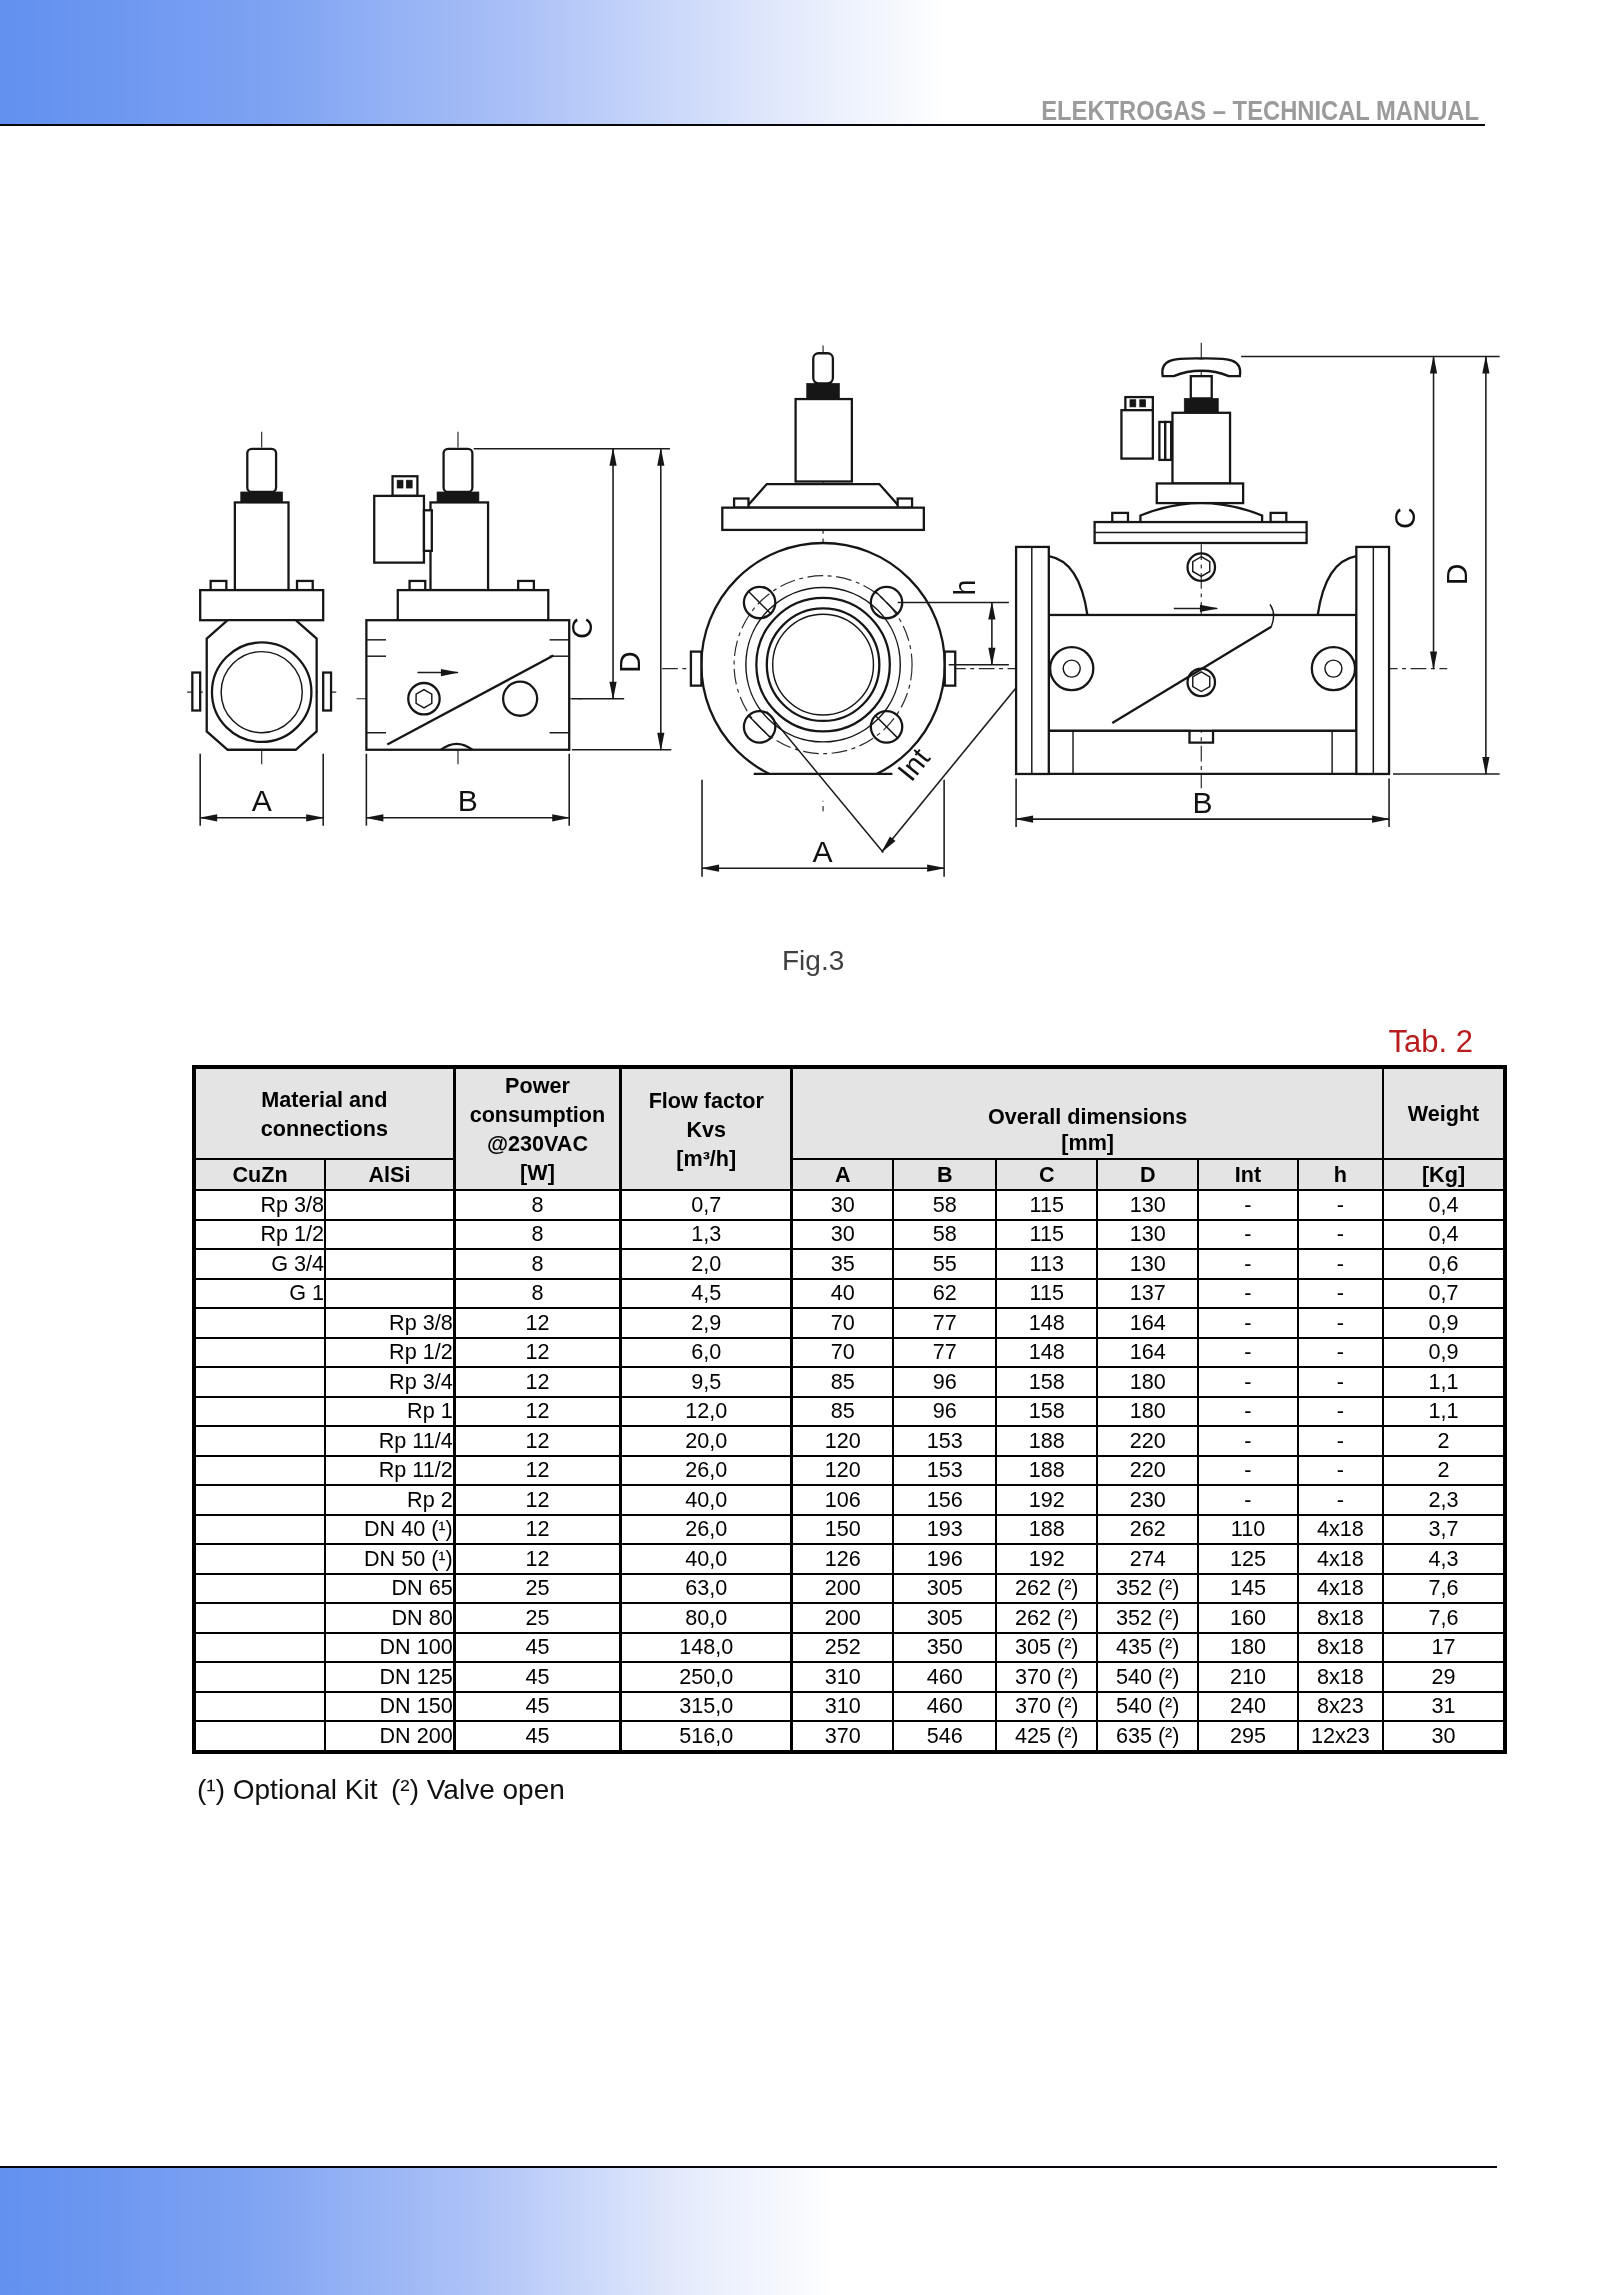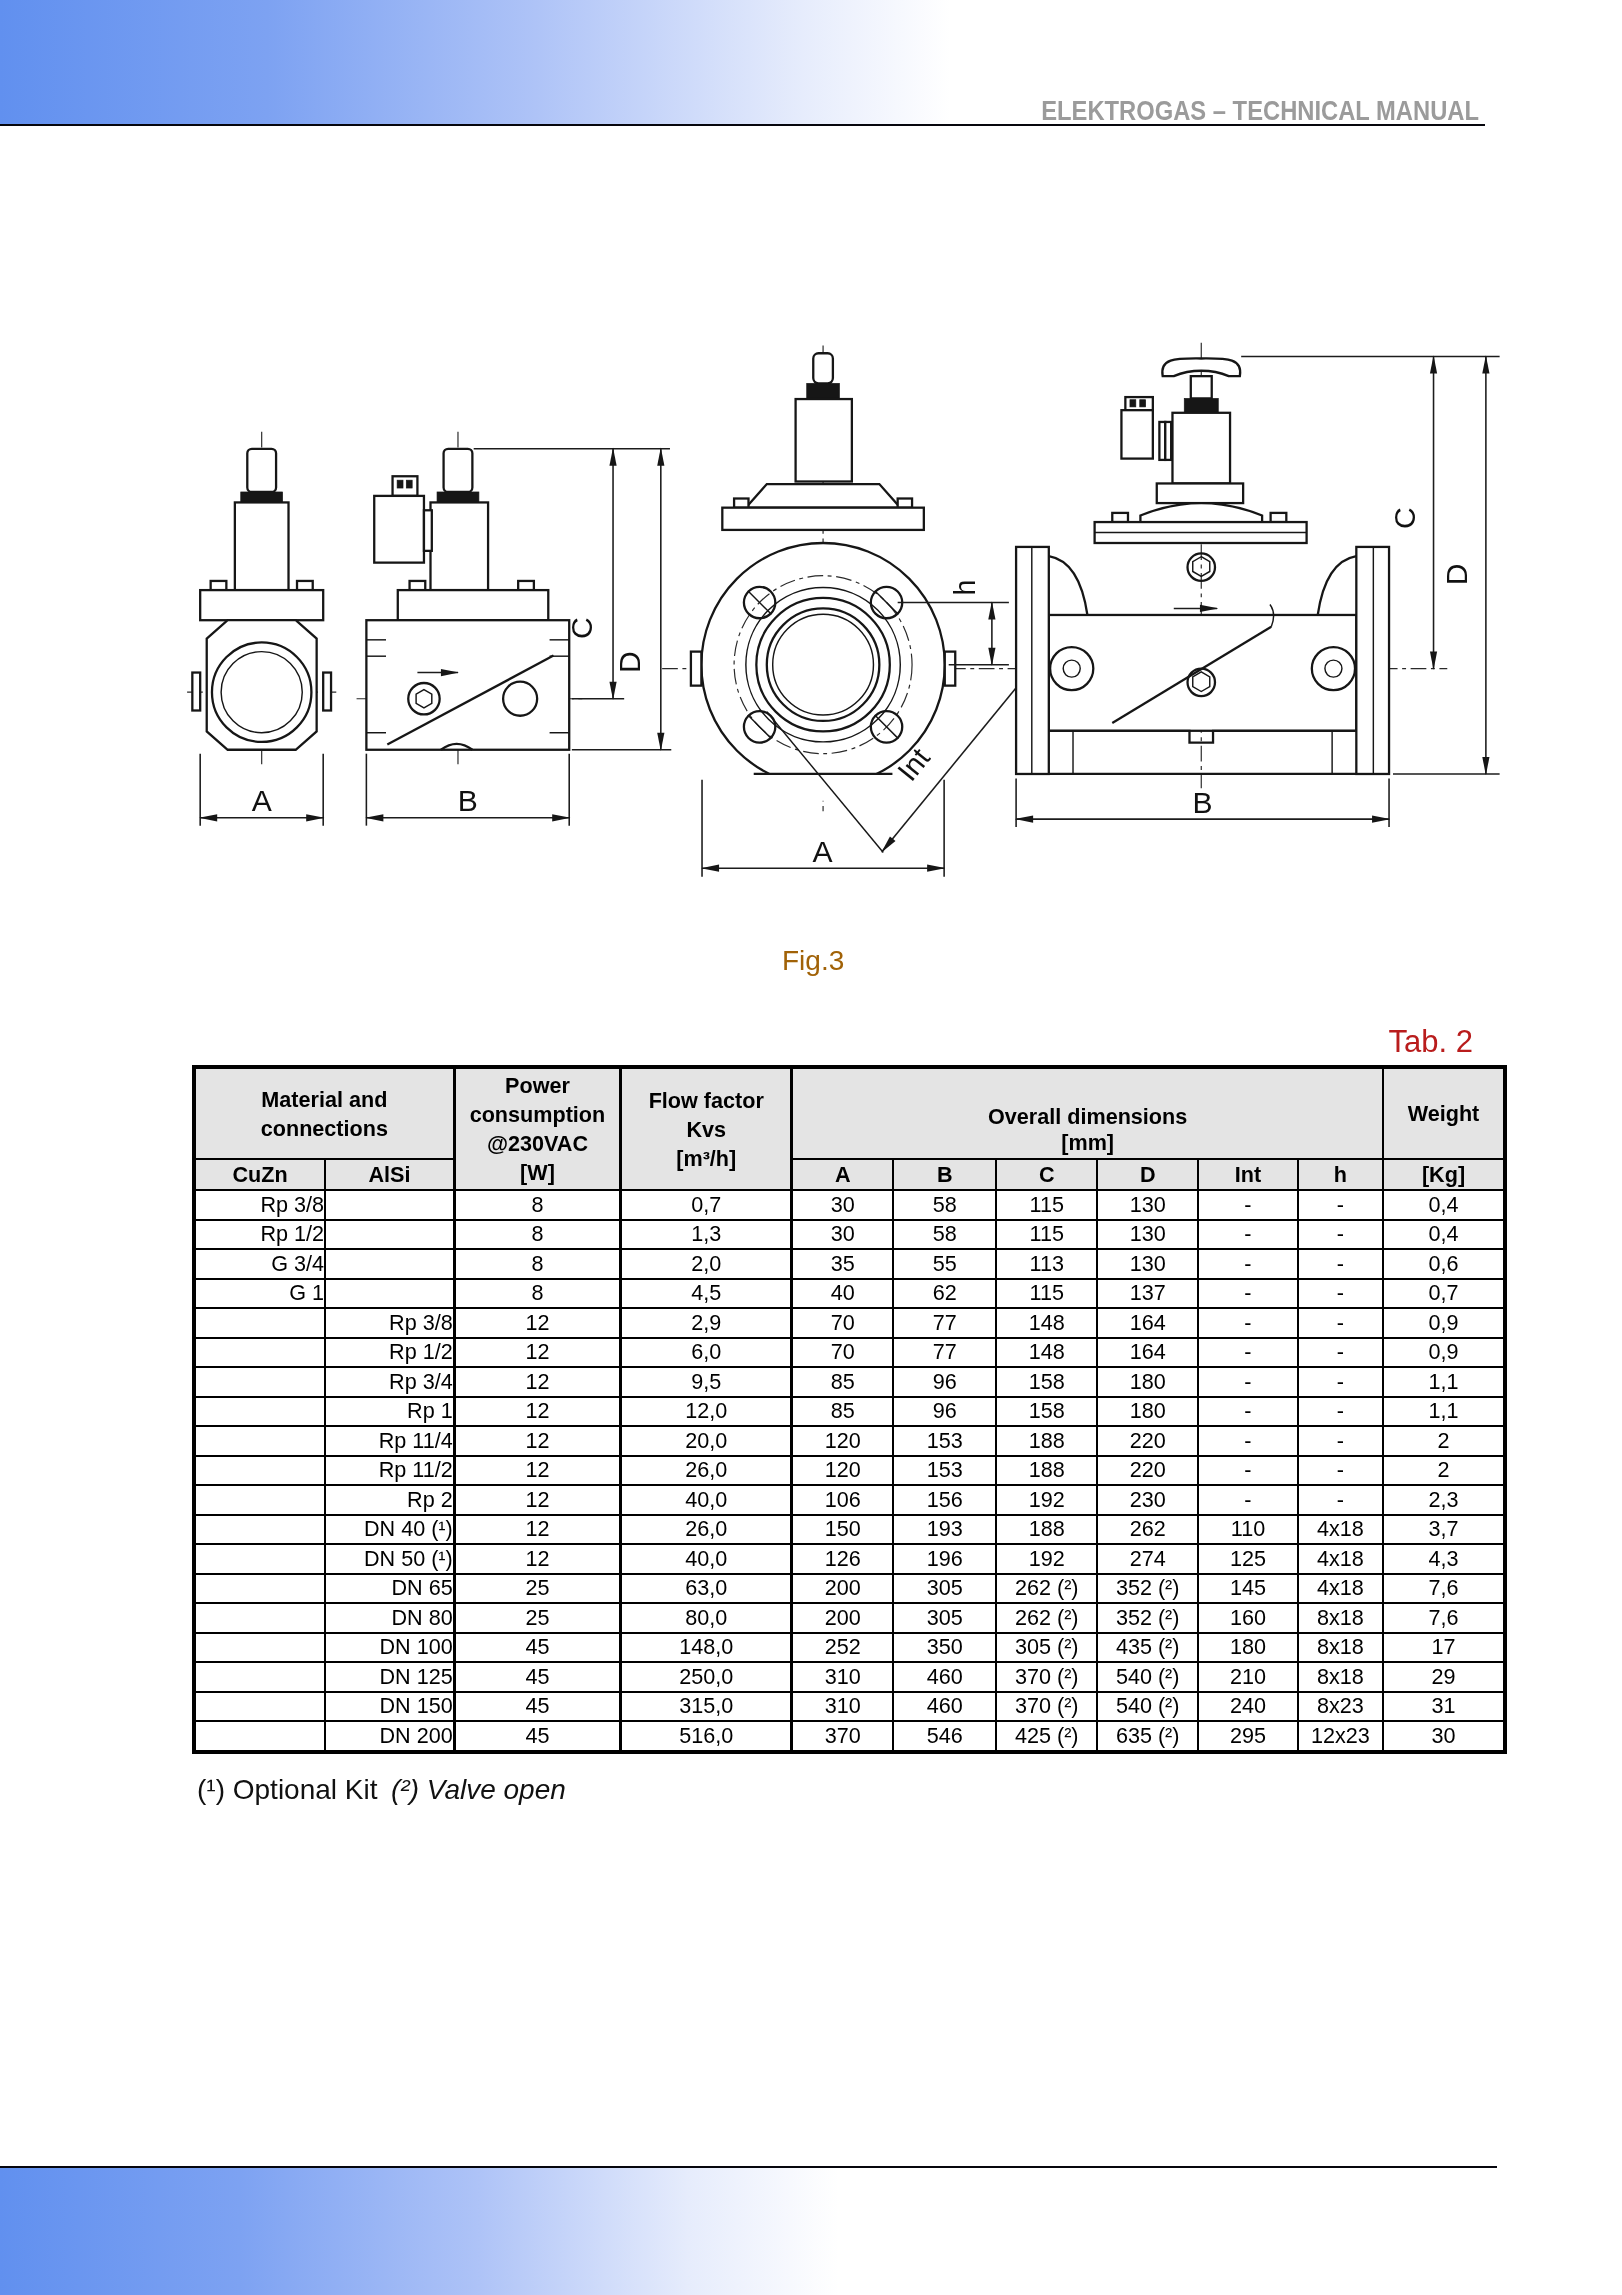--- a/index.html
+++ b/index.html
@@ -12,21 +12,21 @@
     border-bottom:2.6px solid #06060d;}
   .band-bottom{position:absolute;left:0;top:2166px;width:1497px;height:130px;
     background:linear-gradient(90deg,#6190ef 0%,#7da2f2 16%,#aec3f7 32%,#e6ecfc 46%,#ffffff 56%);
     border-top:2.6px solid #06060d;}
   .header-title{position:absolute;left:824px;top:96px;width:655px;text-align:right;
     font-size:27px;font-weight:bold;color:#9b9b9b;letter-spacing:0px;
     transform:scaleX(.88);transform-origin:100% 50%;white-space:nowrap;}
 
   
   .fig-svg{position:absolute;left:157px;top:327px;width:1446px;height:661px;}
-  .fig-caption{position:absolute;left:782px;top:945px;font-size:28px;color:#a16207;}
+  .fig-caption{position:absolute;left:782px;top:945px;font-size:28px;color:#404040;}
 
   .ol{fill:#fff;stroke:#161616;stroke-width:3.5px;}
   .ln{fill:none;stroke:#161616;stroke-width:3.5px;}
   .thin{fill:none;stroke:#161616;stroke-width:2.2px;}
   .blk{fill:#161616;stroke:#161616;stroke-width:1px;}
   .dim{fill:none;stroke:#1c1c1c;stroke-width:2.4px;}
   .cl{fill:none;stroke:#2a2a2a;stroke-width:1.8px;stroke-dasharray:24 7 6 7;}
   .erase{fill:#fff;stroke:none;}
   .dlabel{font-family:"Liberation Sans",sans-serif;font-size:46px;fill:#111;}
   .dlabel-s{font-family:"Liberation Sans",sans-serif;font-size:44px;fill:#111;}
@@ -50,21 +50,21 @@
   th.pow span{display:block;line-height:29px;}
   th.flow{vertical-align:top;padding-top:5.2px;}
   th.flow span{display:block;line-height:29px;}
   th.overall{position:relative;}
   th.overall .ttl{display:block;margin-top:6.5px;line-height:29px;}
   th.overall .unit{position:absolute;left:0;right:0;bottom:1.3px;line-height:29px;}
   th.wtop{vertical-align:top;padding-top:7.9px;}
 
   .footnote{position:absolute;top:1774px;font-size:28px;color:#111;}
   .fn1{left:197px;}
-  .fn2{left:391px;font-style:italic;}
+  .fn2{left:391px;}
 </style>
 </head>
 <body>
 
 <div class="page">
 
   <div class="band-top"></div>
   <div class="header-title">ELEKTROGAS – TECHNICAL MANUAL</div>
 
   <svg class="fig-svg" viewBox="240 500 2210 1010">

